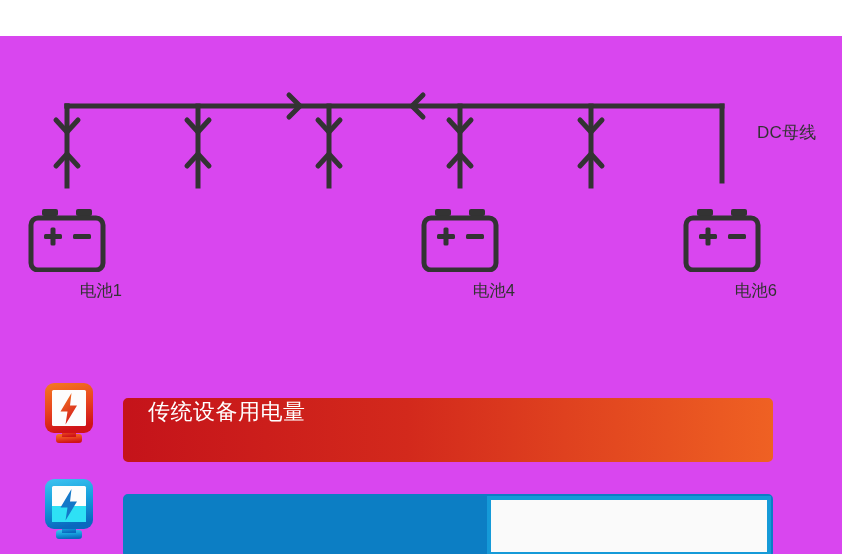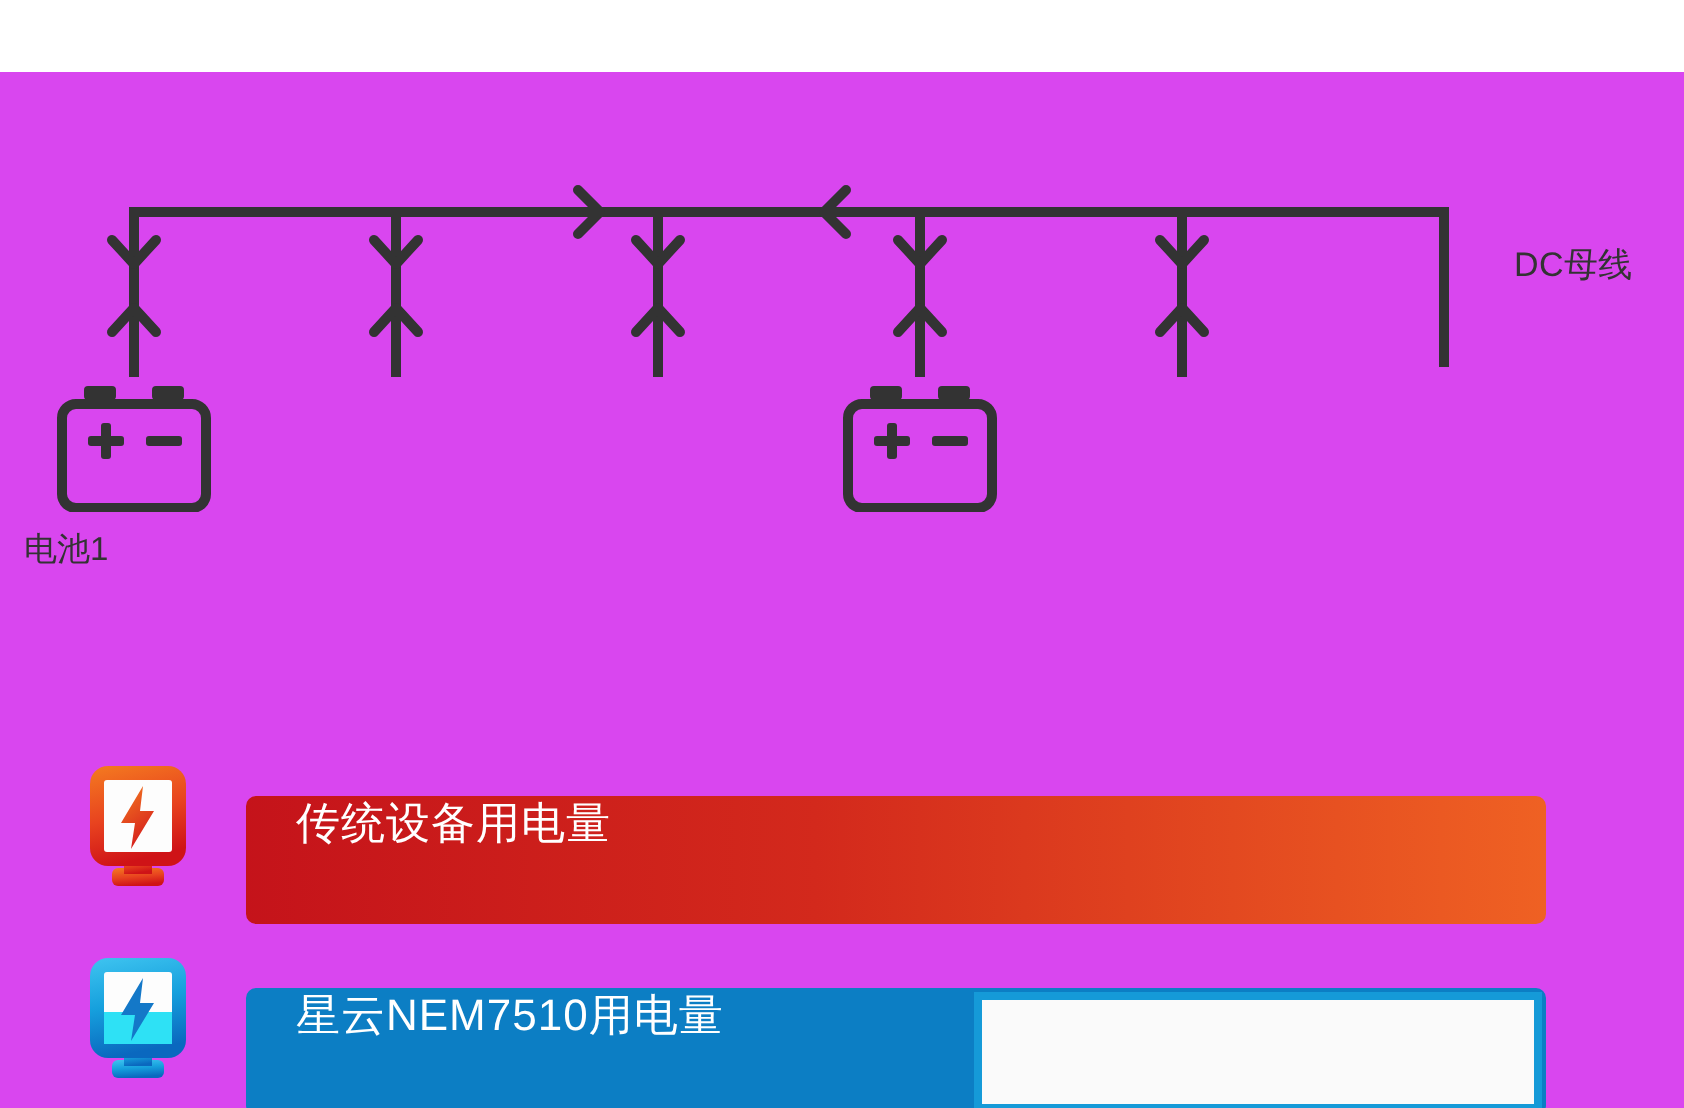--- a/index.html
+++ b/index.html
@@ -41,24 +41,24 @@
   
   .battery-row {
     position: absolute;
     left: 0;
     top: 155px;
     width: 842px;
     height: 120px;
   }
   .battery-cell {
     position: absolute;
-    top: 0;
+    top: 16px;
     width: 110px;
     margin-left: -55px;
-    text-align: left;
+    text-align: right;
   }
   .battery-glyph {
     width: 80px;
     height: 65px;
     margin: 0 auto;
     display: block;
   }
   .battery-label {
     margin-top: 8px;
     font-size: 16.5px;
@@ -163,20 +163,32 @@
         </div>
         <div class="battery-cell" style="left: 460px;">
           <svg class="battery-glyph" viewBox="0 0 80 65">
             <rect x="15" y="2" width="16" height="7" rx="2" fill="#333333"></rect>
             <rect x="49" y="2" width="16" height="7" rx="2" fill="#333333"></rect>
             <rect x="4" y="11" width="72" height="52" rx="7" ry="7" fill="none" stroke="#333333" stroke-width="5"></rect>
             <rect x="17" y="27" width="18" height="5" rx="1.5" fill="#333333"></rect>
             <rect x="23.5" y="20.5" width="5" height="18" rx="1.5" fill="#333333"></rect>
             <rect x="46" y="27" width="18" height="5" rx="1.5" fill="#333333"></rect>
           </svg>
+          <div class="battery-label">电池4</div>
+        </div>
+        <div class="battery-cell" style="left: 722px;">
+          <svg class="battery-glyph" viewBox="0 0 80 65">
+            <rect x="15" y="2" width="16" height="7" rx="2" fill="#333333"></rect>
+            <rect x="49" y="2" width="16" height="7" rx="2" fill="#333333"></rect>
+            <rect x="4" y="11" width="72" height="52" rx="7" ry="7" fill="none" stroke="#333333" stroke-width="5"></rect>
+            <rect x="17" y="27" width="18" height="5" rx="1.5" fill="#333333"></rect>
+            <rect x="23.5" y="20.5" width="5" height="18" rx="1.5" fill="#333333"></rect>
+            <rect x="46" y="27" width="18" height="5" rx="1.5" fill="#333333"></rect>
+          </svg>
+          <div class="battery-label">电池6</div>
         </div>
       </div>
   </div>
 
   <div id="bars">
 
     <div class="bar-row red-row">
       <svg class="bar-icon" viewBox="0 0 54 66">
         <defs>
           <linearGradient id="redIconGrad" x1="0" y1="0" x2="0.25" y2="1">
@@ -227,17 +239,16 @@
         <rect x="10" y="30" width="34" height="16" fill="#2ee1f5"></rect>
         <path d="M29.5 13 L18.5 31.5 L25.5 31.5 L23.5 44.5 L35 25.5 L28 25.5 Z" fill="#1478c8"></path>
       </svg>
 
       <svg class="bar-shape" viewBox="0 0 650 64" preserveAspectRatio="none">
         <path d="M 5 0 H 645 A 5 5 0 0 1 650 5 V 59 A 5 5 0 0 1 645 64
                  H 5 A 5 5 0 0 1 0 59 V 43 L -14 32 L 0 21 V 5 A 5 5 0 0 1 5 0 Z" fill="#0c7ec4"></path>
         <rect x="366" y="4" width="280" height="56" fill="#fafafa" stroke="#159ad8" stroke-width="4"></rect>
       </svg>
 
-      <div class="bar-text">星云NEM7510用电量</div>
     </div>
 
   </div>
 </div>
 
 </body></html>

